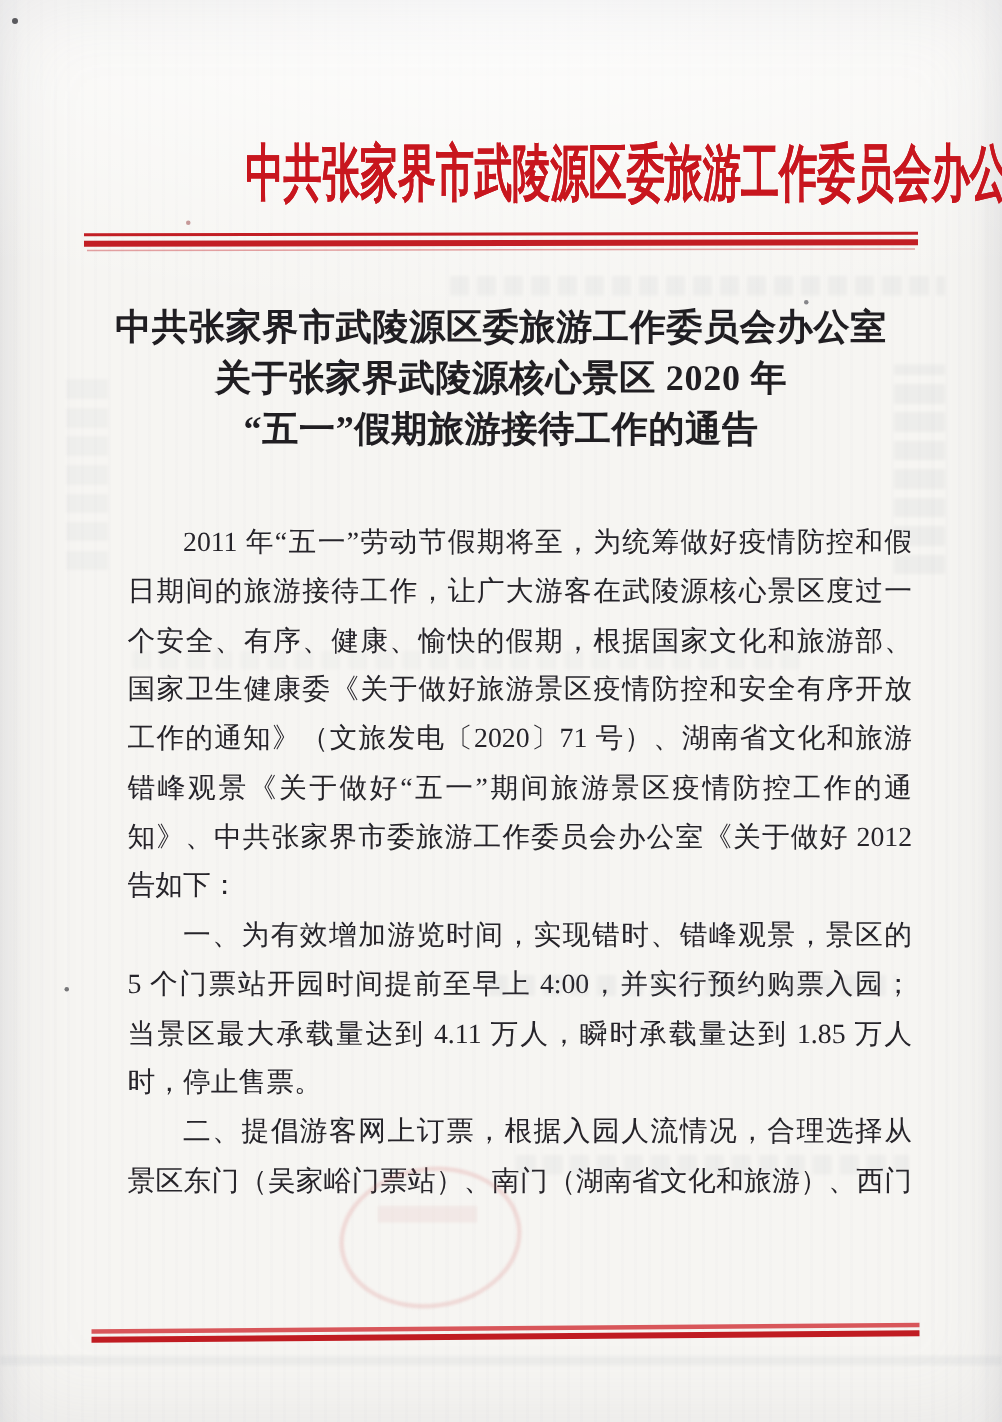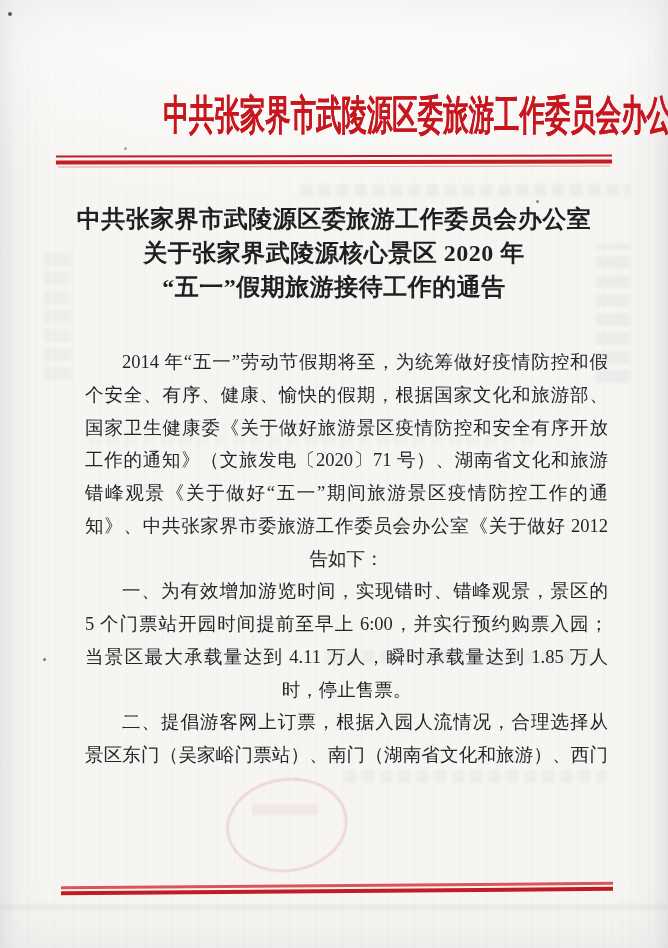--- a/index.html
+++ b/index.html
@@ -28,21 +28,21 @@
   .rt3{left:58px;top:166px;width:552px;height:1px;background:#c21e24;opacity:.4;transform:rotate(-.1deg);}
   .rb1{left:61px;top:884px;width:552px;height:2.5px;background:#d8565a;transform:rotate(-.45deg);}
   .rb2{left:61px;top:889px;width:552px;height:4px;background:#c01c22;transform:rotate(-.45deg);}
   
   .doc-title{position:absolute;left:0;top:202px;width:668px;text-align:center;color:#201e22;}
   .t-line{font-size:24px;font-weight:bold;line-height:34px;letter-spacing:.5px;white-space:nowrap;}
   
   .body-text{position:absolute;left:85px;top:346px;width:523px;color:#26242a;}
   .bl{
     margin:0;height:32.75px;line-height:32.75px;overflow:hidden;
-    font-size:18.5px;text-align:center;white-space:nowrap;
+    font-size:18.5px;text-align:left;white-space:nowrap;
   }
   .bl.j{text-align:justify;white-space:normal;}
   .bl.j::after{content:"";display:inline-block;width:100%;height:0;}
   .bl.i{text-indent:37px;}
   
   .ghost-row{position:absolute;
     background:repeating-linear-gradient(90deg, rgba(108,116,130,.6) 0 13px, rgba(0,0,0,0) 13px 18px);
     filter:blur(1.1px);}
   .ghost-col{position:absolute;
     background:repeating-linear-gradient(0deg, rgba(108,116,130,.6) 0 13px, rgba(0,0,0,0) 13px 19px);
@@ -70,29 +70,30 @@
   <div class="rule rt2"></div>
   <div class="rule rt3"></div>
 
   <div class="doc-title">
     <div class="t-line">中共张家界市武陵源区委旅游工作委员会办公室</div>
     <div class="t-line">关于张家界武陵源核心景区 2020 年</div>
     <div class="t-line">“五一”假期旅游接待工作的通告</div>
   </div>
 
   <div class="body-text">
-    <p class="bl j i">2014 年“五一”劳动节假期将至，为统筹做好疫情防控和假</p>
+    <p class="bl j i">2011 年“五一”劳动节假期将至，为统筹做好疫情防控和假</p>
+    <p class="bl j">日期间的旅游接待工作，让广大游客在武陵源核心景区度过一</p>
     <p class="bl j">个安全、有序、健康、愉快的假期，根据国家文化和旅游部、</p>
     <p class="bl j">国家卫生健康委《关于做好旅游景区疫情防控和安全有序开放</p>
     <p class="bl j">工作的通知》（文旅发电〔2020〕71 号）、湖南省文化和旅游</p>
     <p class="bl j">错峰观景《关于做好“五一”期间旅游景区疫情防控工作的通</p>
     <p class="bl j">知》、中共张家界市委旅游工作委员会办公室《关于做好 2012</p>
     <p class="bl">告如下：</p>
     <p class="bl j i">一、为有效增加游览时间，实现错时、错峰观景，景区的</p>
-    <p class="bl j">5 个门票站开园时间提前至早上 6:00，并实行预约购票入园；</p>
+    <p class="bl j">5 个门票站开园时间提前至早上 4:00，并实行预约购票入园；</p>
     <p class="bl j">当景区最大承载量达到 4.11 万人，瞬时承载量达到 1.85 万人</p>
     <p class="bl">时，停止售票。</p>
     <p class="bl j i">二、提倡游客网上订票，根据入园人流情况，合理选择从</p>
     <p class="bl j">景区东门（吴家峪门票站）、南门（湖南省文化和旅游）、西门</p>
   </div>
 
   <div class="rule rb1"></div>
   <div class="rule rb2"></div>
 
   <div class="ghost-row" style="left:300px;top:184px;width:330px;height:13px;opacity:.10;"></div>

